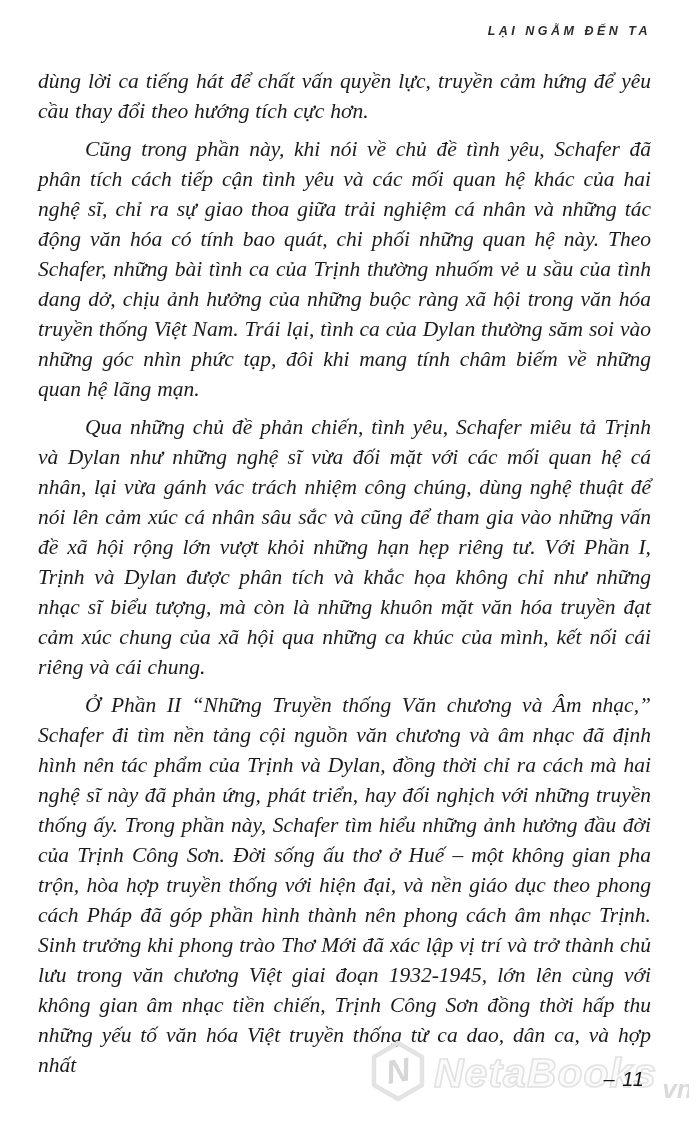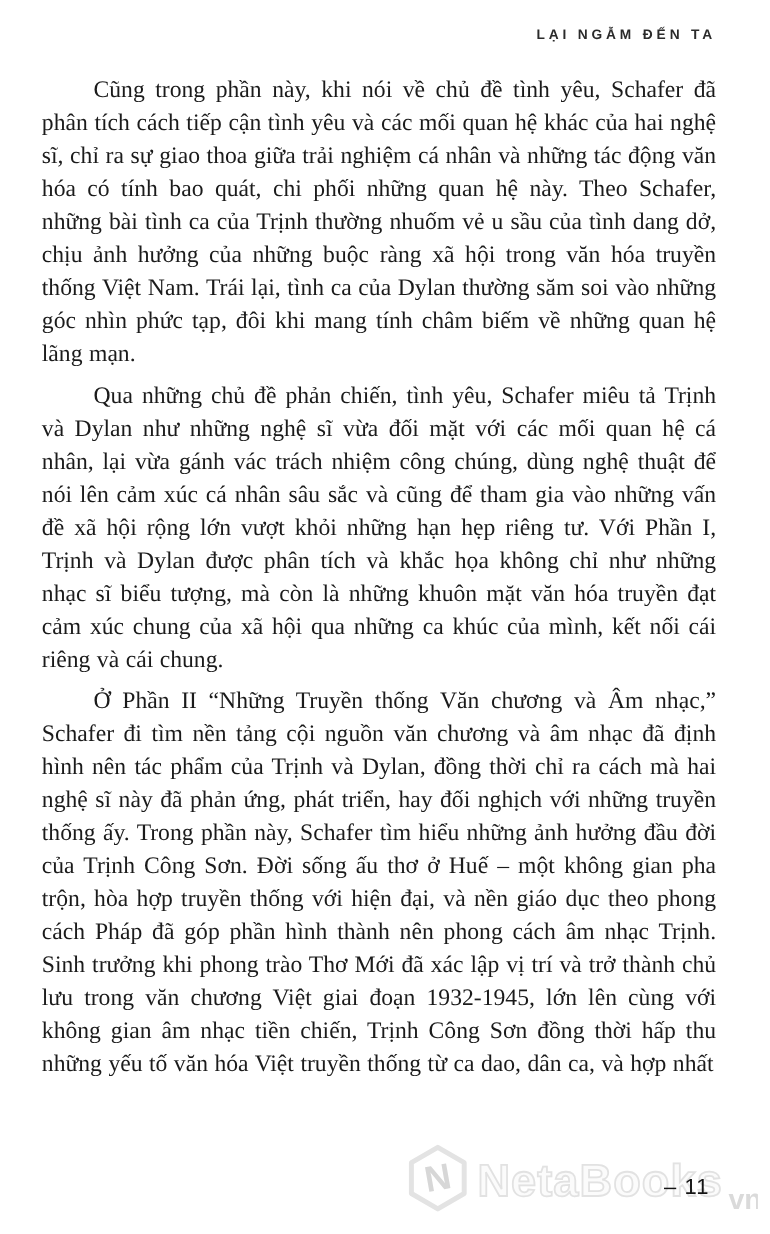--- a/index.html
+++ b/index.html
@@ -8,20 +8,21 @@
     background: #ffffff;
   }
   .page {
     position: relative;
     width: 689px;
     height: 1122px;
     background: #ffffff;
     overflow: hidden;
     font-family: "Liberation Serif", serif;
     color: #1b1b1b;
+    font-style: italic;
   }
   .running-header {
     position: absolute;
     top: 24px;
     right: 38px;
     font-family: "Liberation Sans", sans-serif;
     font-size: 12.5px;
     font-weight: 700;
     letter-spacing: 3.5px;
     color: #2b2b2b;
@@ -91,20 +92,21 @@
 </style>
 </head>
 <body>
 
 <div class="page">
 
   <div class="running-header">LẠI NGẪM ĐẾN TA</div>
 
   <main class="body-text">
 
+  <p class="para">dùng lời ca tiếng hát để chất vấn quyền lực, truyền cảm hứng để yêu cầu thay đổi theo hướng tích cực hơn.</p>
       <p class="para indent">Cũng trong phần này, khi nói về chủ đề tình yêu, Schafer đã phân tích cách tiếp cận tình yêu và các mối quan hệ khác của hai nghệ sĩ, chỉ ra sự giao thoa giữa trải nghiệm cá nhân và những tác động văn hóa có tính bao quát, chi phối những quan hệ này. Theo Schafer, những bài tình ca của Trịnh thường nhuốm vẻ u sầu của tình dang dở, chịu ảnh hưởng của những buộc ràng xã hội trong văn hóa truyền thống Việt Nam. Trái lại, tình ca của Dylan thường săm soi vào những góc nhìn phức tạp, đôi khi mang tính châm biếm về những quan hệ lãng mạn.</p>
       <p class="para indent">Qua những chủ đề phản chiến, tình yêu, Schafer miêu tả Trịnh và Dylan như những nghệ sĩ vừa đối mặt với các mối quan hệ cá nhân, lại vừa gánh vác trách nhiệm công chúng, dùng nghệ thuật để nói lên cảm xúc cá nhân sâu sắc và cũng để tham gia vào những vấn đề xã hội rộng lớn vượt khỏi những hạn hẹp riêng tư. Với Phần I, Trịnh và Dylan được phân tích và khắc họa không chỉ như những nhạc sĩ biểu tượng, mà còn là những khuôn mặt văn hóa truyền đạt cảm xúc chung của xã hội qua những ca khúc của mình, kết nối cái riêng và cái chung.</p>
       <p class="para indent">Ở Phần II “Những Truyền thống Văn chương và Âm nhạc,” Schafer đi tìm nền tảng cội nguồn văn chương và âm nhạc đã định hình nên tác phẩm của Trịnh và Dylan, đồng thời chỉ ra cách mà hai nghệ sĩ này đã phản ứng, phát triển, hay đối nghịch với những truyền thống ấy. Trong phần này, Schafer tìm hiểu những ảnh hưởng đầu đời của Trịnh Công Sơn. Đời sống ấu thơ ở Huế – một không gian pha trộn, hòa hợp truyền thống với hiện đại, và nền giáo dục theo phong cách Pháp đã góp phần hình thành nên phong cách âm nhạc Trịnh. Sinh trưởng khi phong trào Thơ Mới đã xác lập vị trí và trở thành chủ lưu trong văn chương Việt giai đoạn 1932-1945, lớn lên cùng với không gian âm nhạc tiền chiến, Trịnh Công Sơn đồng thời hấp thu những yếu tố văn hóa Việt truyền thống từ ca dao, dân ca, và hợp nhất</p>
     </main>
 
   <div class="watermark">
     <span class="wm-logo">
       <svg width="56" height="62" viewBox="0 0 56 62" aria-hidden="true">
         <polygon points="28,3 52,17 52,45 28,59 4,45 4,17" fill="none" stroke="#e3e3e3" stroke-width="4.5" stroke-linejoin="round"></polygon>
         <text x="28" y="42" text-anchor="middle" font-family="Liberation Sans, sans-serif" font-weight="bold" font-size="33" fill="#d7d7d7" transform="rotate(-10 28 31)">N</text>

